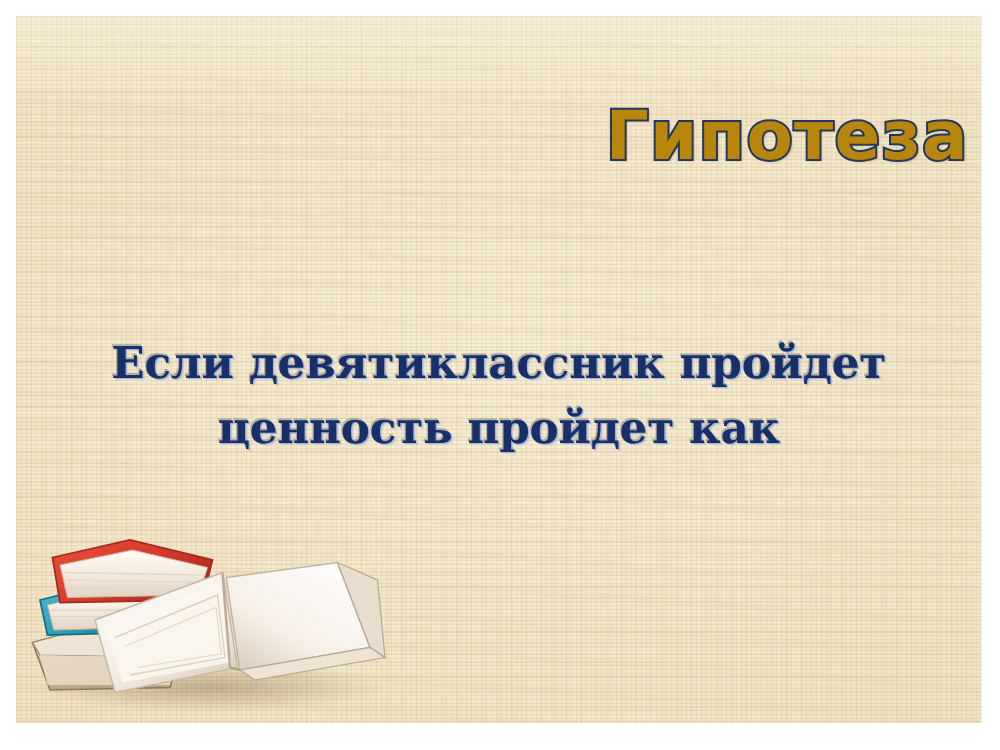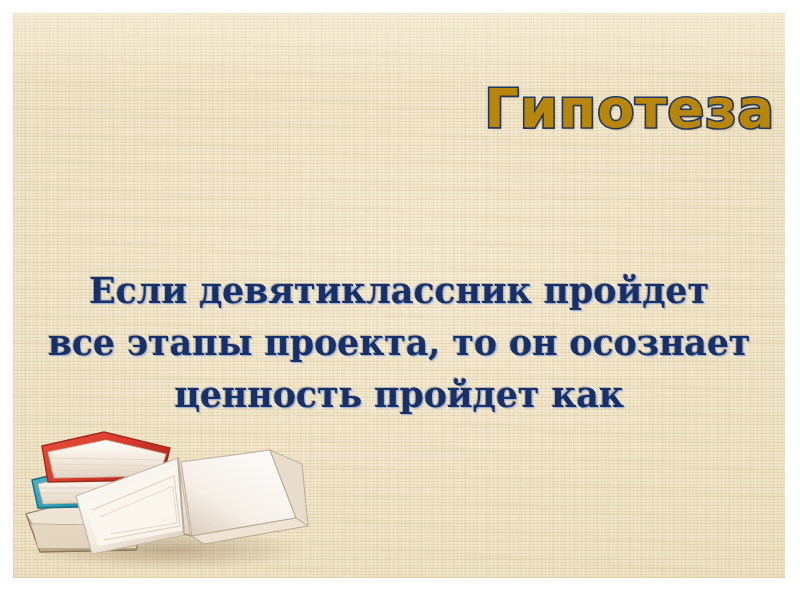--- a/index.html
+++ b/index.html
@@ -133,21 +133,20 @@
 <div id="slide">
 
   <div id="canvas">
 
     <div id="title-wrap">
       <span id="title">Гипотеза</span>
     </div>
 
     <div id="body-wrap">
       <div class="body-line">Если девятиклассник пройдет</div>
-      <div class="body-line">все этапы проекта, то он осознает</div>
       <div class="body-line">ценность пройдет как</div>
     </div>
 
     <div id="books">
       <svg viewBox="0 0 310 150" xmlns="http://www.w3.org/2000/svg">
         <defs>
           <linearGradient id="pagesA" x1="0" y1="0" x2="0" y2="1">
             <stop offset="0%" stop-color="#fffdf8"></stop>
             <stop offset="55%" stop-color="#f2e8dd"></stop>
             <stop offset="100%" stop-color="#e3d4c4"></stop>

